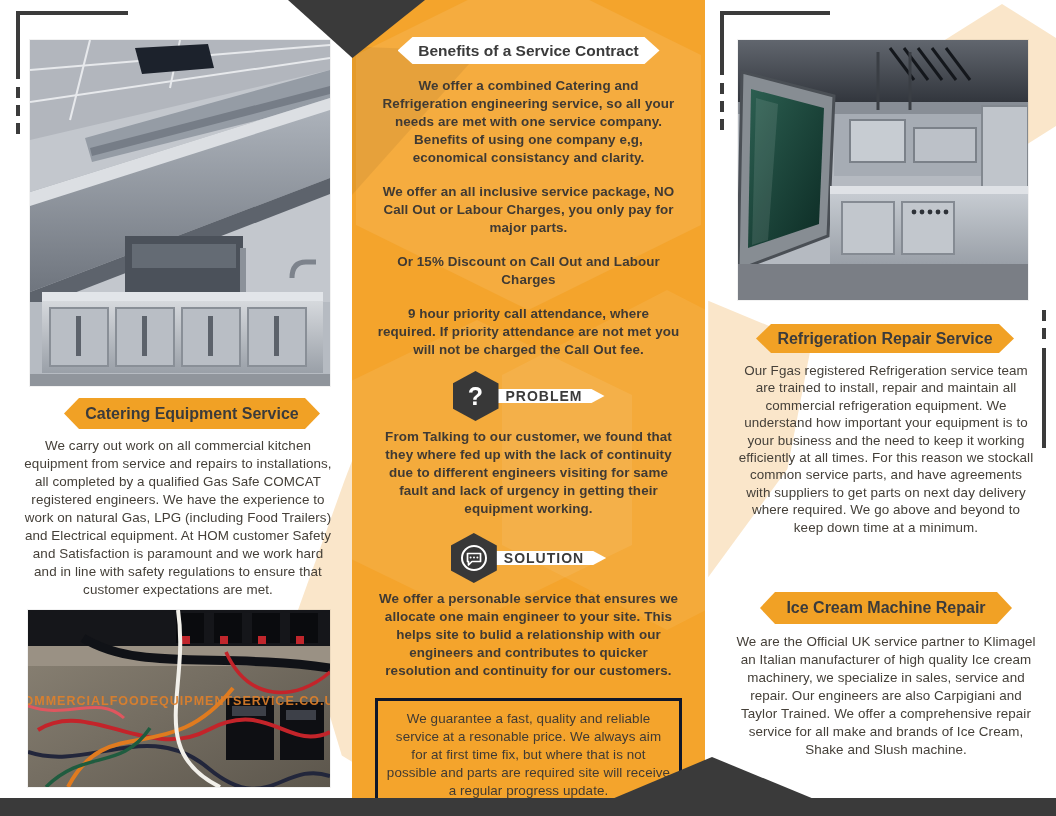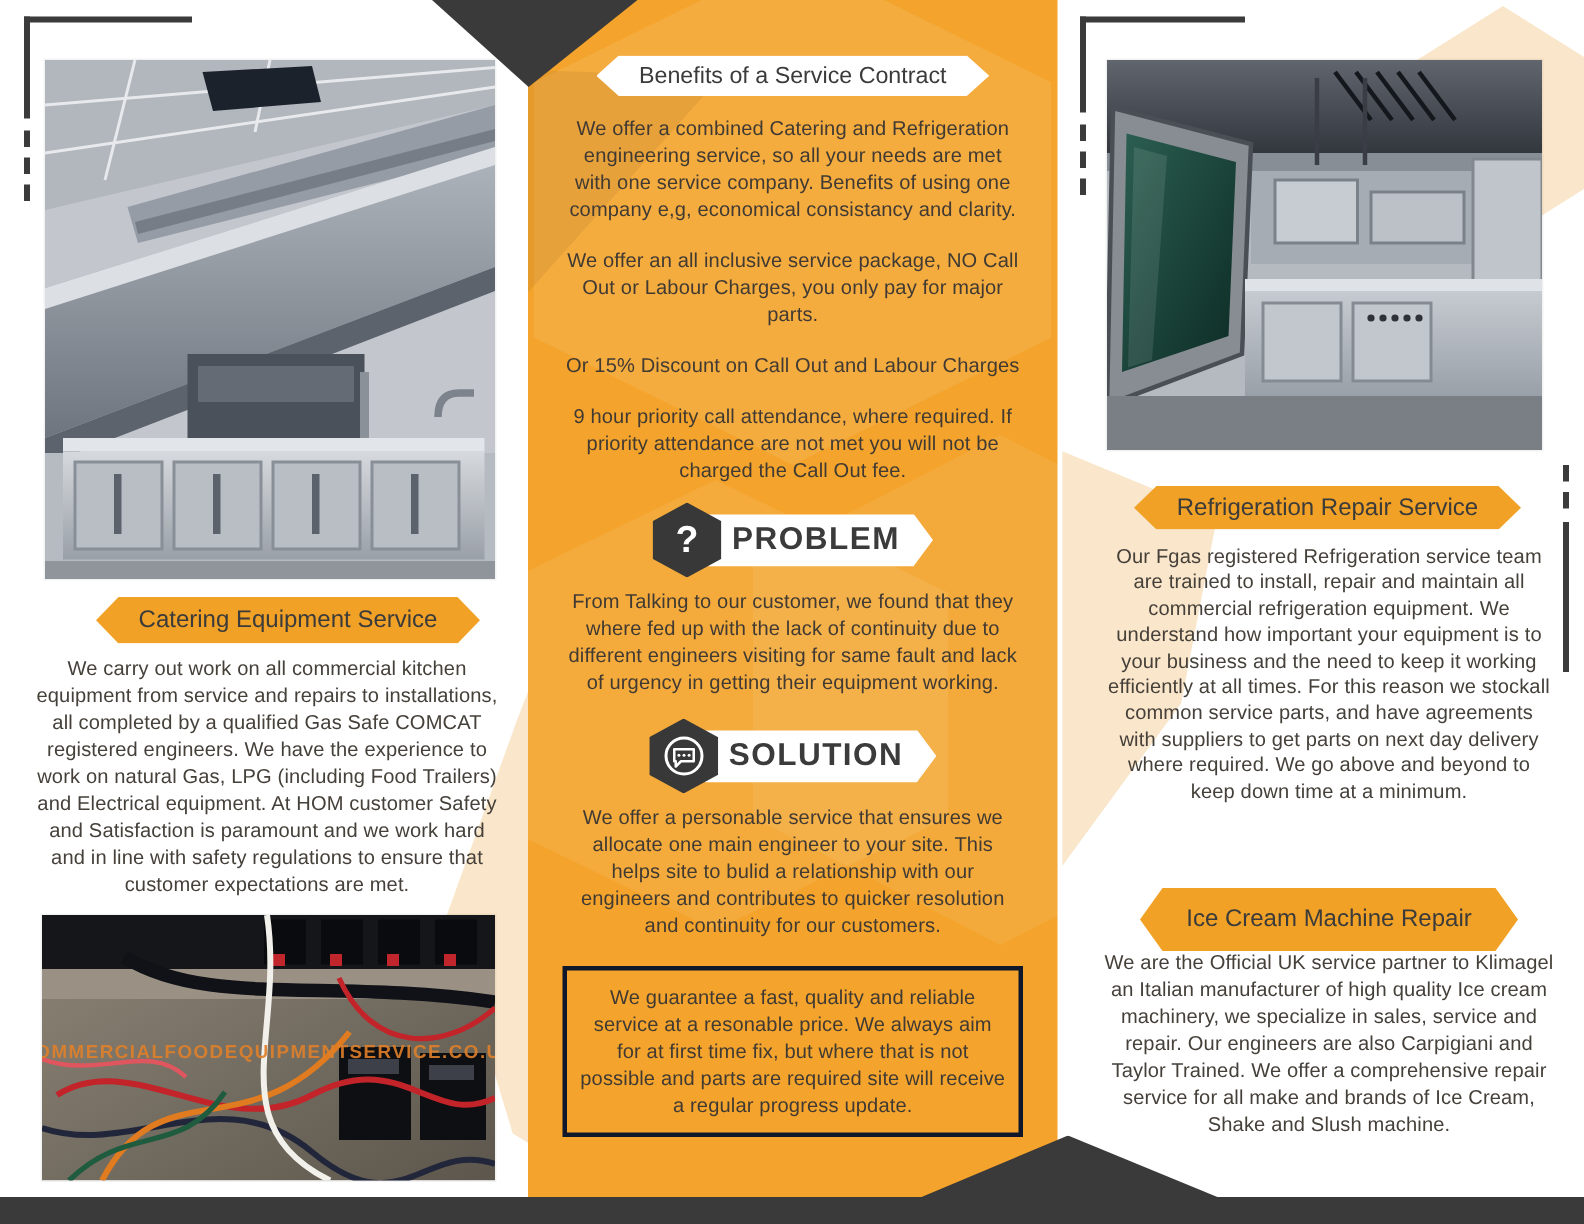--- a/index.html
+++ b/index.html
@@ -7,21 +7,21 @@
        font-family:"Liberation Sans", sans-serif;}
   #page{position:relative;width:1056px;height:816px;background:#ffffff;}
 
   
   .abs{position:absolute;}
   .body-text{font-size:13.4px;line-height:18px;text-align:center;
              color:#454039;font-weight:500;letter-spacing:.1px;}
   .hex-banner{clip-path:polygon(15px 0,calc(100% - 15px) 0,100% 50%,
               calc(100% - 15px) 100%,15px 100%,0 50%);
               display:flex;align-items:center;justify-content:center;
-              font-weight:normal;color:#3b3b3b;}
+              font-weight:bold;color:#3b3b3b;}
   .orange-banner{background:#f1a125;font-size:16px;}
   .white-banner{background:#ffffff;font-size:15.5px;}
 
   
   .line{background:#3b3b3b;}
   .dash-col .d{width:4px;height:11px;background:#3b3b3b;margin-bottom:7px;}
 
   
   .tri-top{left:288px;top:0;width:137px;height:58px;background:#3a3a3a;
            clip-path:polygon(0 0,100% 0,47% 100%);}
@@ -41,43 +41,43 @@
   
   #middle{left:352px;top:0;width:353px;height:816px;background:#f4a42c;
           overflow:hidden;z-index:2;}
   .mid-hex{position:absolute;clip-path:polygon(50% 0,100% 25%,100% 75%,50% 100%,0 75%,0 25%);}
   .mh1{left:4px;top:-30px;width:345px;height:340px;background:rgba(255,255,255,.09);}
   .mh2{left:-30px;top:320px;width:310px;height:300px;background:rgba(255,255,255,.08);}
   .mh3{left:150px;top:290px;width:330px;height:340px;background:rgba(255,255,255,.07);}
   .mid-dark{position:absolute;left:0;top:30px;width:135px;height:165px;
             background:rgba(0,0,0,.06);clip-path:polygon(0 10%,95% 13%,0 100%);}
   #mid-content{position:relative;z-index:3;padding:0 23px;}
-  #mid-content .p{margin:13px 2px 0 2px;color:#403a33;}
+  #mid-content .p{margin:13px 2px 0 2px;color:#403a33;font-weight:bold;}
   #mid-banner{width:262px;height:27px;margin:37px auto 0 auto;}
 
   .badge-row{display:flex;justify-content:center;align-items:center;margin-top:12px;position:relative;height:50px;}
   .badge-hex{width:46px;height:50px;background:#383838;z-index:2;position:relative;
       clip-path:polygon(50% 0,100% 25%,100% 75%,50% 100%,0 75%,0 25%);
       display:flex;align-items:center;justify-content:center;color:#fff;}
-  .badge-label{background:#ffffff;height:35px;margin-left:-9px;z-index:1;
+  .badge-label{background:#ffffff;height:14px;margin-left:-9px;z-index:1;
       padding:0 22px 0 16px;display:flex;align-items:center;
       clip-path:polygon(0 0,calc(100% - 13px) 0,100% 50%,calc(100% - 13px) 100%,0 100%);
-      font-weight:bold;font-size:21px;letter-spacing:1px;color:#3b3b3b;}
+      font-weight:bold;font-size:14px;letter-spacing:1px;color:#3b3b3b;}
   .qmark{font-size:25px;font-weight:bold;line-height:1;}
 
   #guarantee{margin:18px 0 0 0;border:3px solid #0f172a;padding:9px 8px;color:#403a33;}
 
   
   #left-body{left:22px;top:437px;width:312px;}
   #right-body-1{left:738px;top:362px;width:296px;line-height:17.4px;}
   #right-body-2{left:736px;top:633px;width:300px;}
 
   #left-banner{left:64px;top:398px;width:256px;height:31px;z-index:2;}
   #right-banner-1{left:756px;top:324px;width:258px;height:29px;z-index:2;}
-  #right-banner-2{left:760px;top:592px;width:252px;height:42px;z-index:2;text-align:right;}
+  #right-banner-2{left:760px;top:592px;width:252px;height:32px;z-index:2;text-align:right;}
 
   .photo{z-index:2;box-shadow:0 0 0 1px rgba(0,0,0,.05);}
   svg{display:block;}
   .wm-text{font-family:"Liberation Sans",sans-serif;font-size:12.5px;font-weight:bold;
            letter-spacing:1px;fill:#e0802a;opacity:.9;}
 </style>
 </head>
 <body>
 
 <div id="page">

